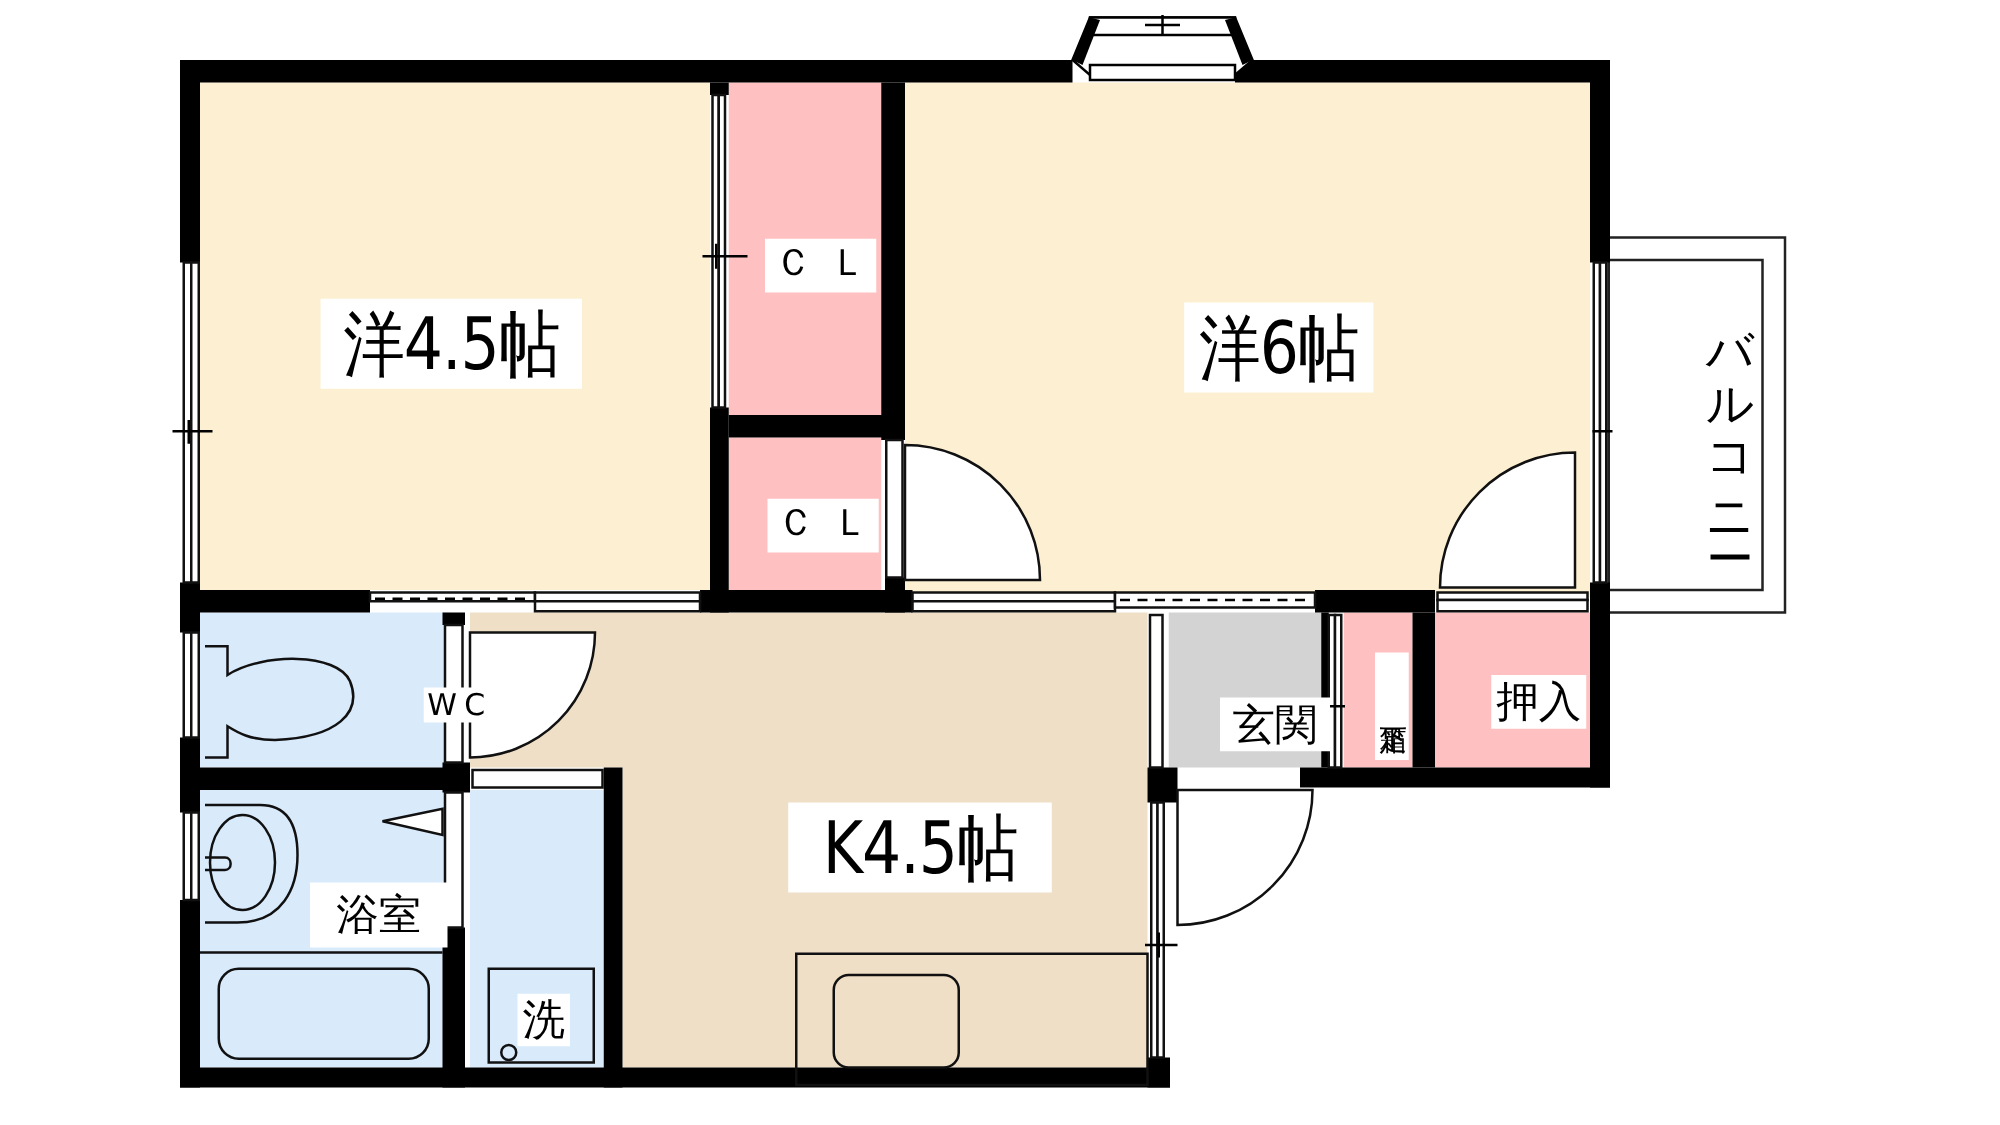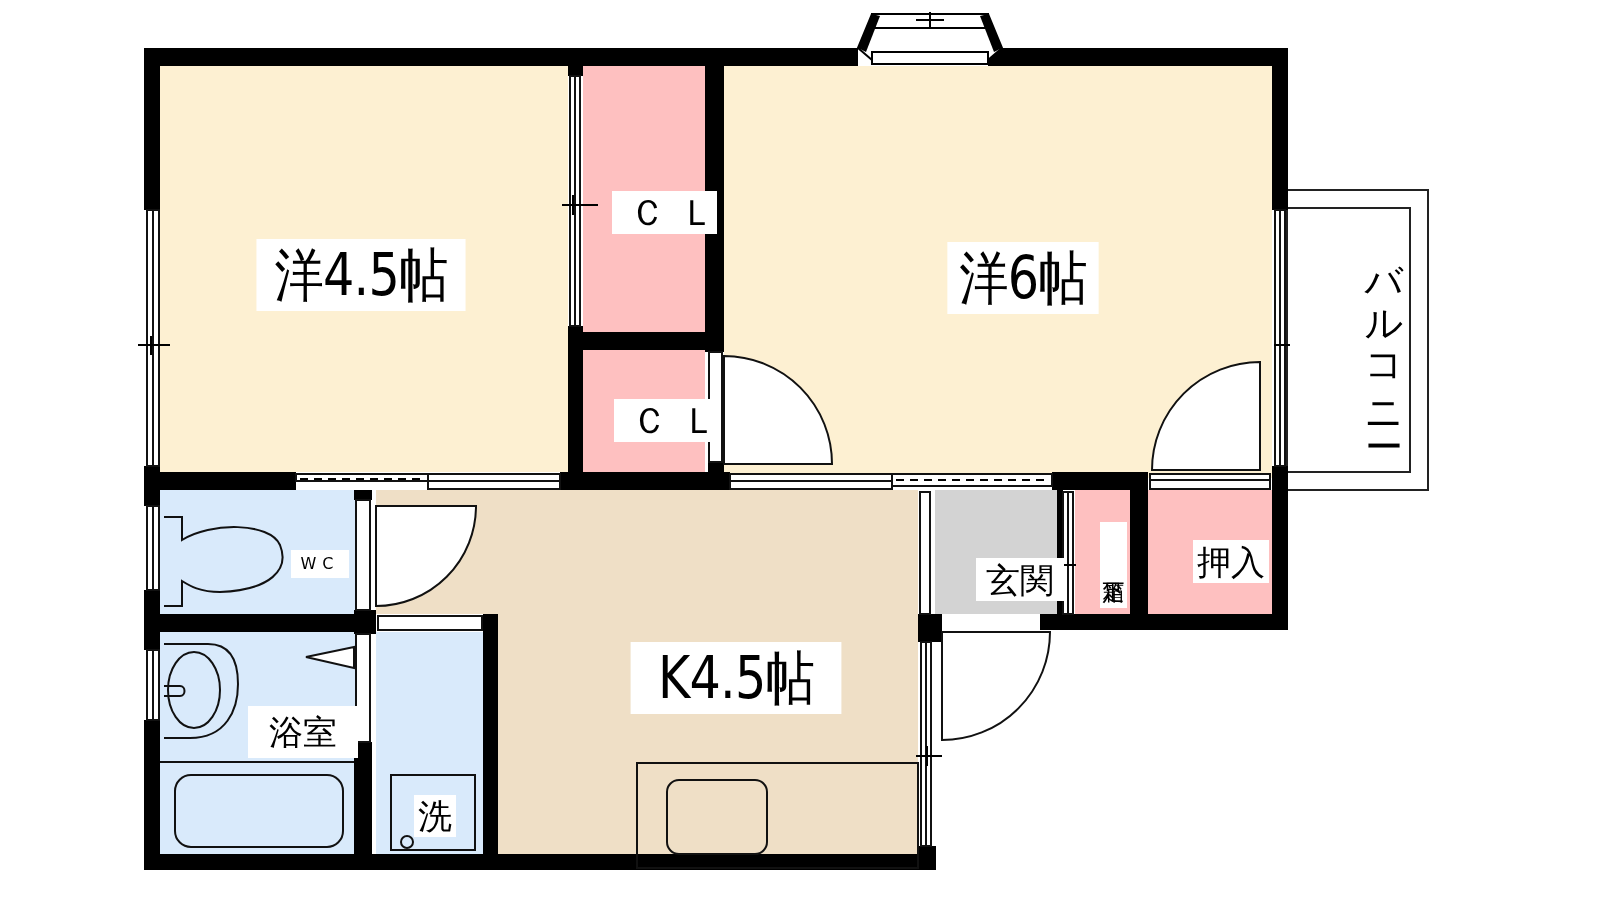--- a/index.html
+++ b/index.html
@@ -1,22 +1,22 @@
 <!DOCTYPE html>
 <html><head>
 <meta charset="utf-8">
 <style>
   html, body { margin: 0; padding: 0; background: #ffffff; }
   body { width: 1600px; height: 900px; overflow: hidden; position: relative; font-family: "DejaVu Sans", sans-serif; }
   #plan { position: absolute; left: 0; top: 0; width: 1600px; height: 900px; }
   .lbl { position: absolute; background: #ffffff; color: #000; display: flex; align-items: center; justify-content: center; white-space: nowrap; line-height: 1; }
   .big { font-size: 58px; letter-spacing: -1px; transform: scaleX(0.85); }
   .mid { font-size: 34px; }
-  .cl { font-size: 36px; letter-spacing: 14px; padding-left: 30px; }
-  .small { font-size: 16px; letter-spacing: 6px; }
+  .cl { font-size: 30px; letter-spacing: 14px; padding-left: 14px; font-family: Liberation Mono, monospace; }
+  .small { font-size: 24px; letter-spacing: 6px; margin-left: 48px; }
   .vert { writing-mode: vertical-rl; text-orientation: upright; }
   .balc { position: absolute; font-size: 38px; writing-mode: vertical-rl; text-orientation: upright; letter-spacing: 4px; color: #000; }
   .getabako { font-size: 22px; letter-spacing: 0px; }
 </style>
 </head>
 <body>
 
 <svg id="plan" viewBox="0 0 1600 900" xmlns="http://www.w3.org/2000/svg">
 
   <rect x="160" y="66" width="408" height="406" fill="#fdf0d2"></rect>

